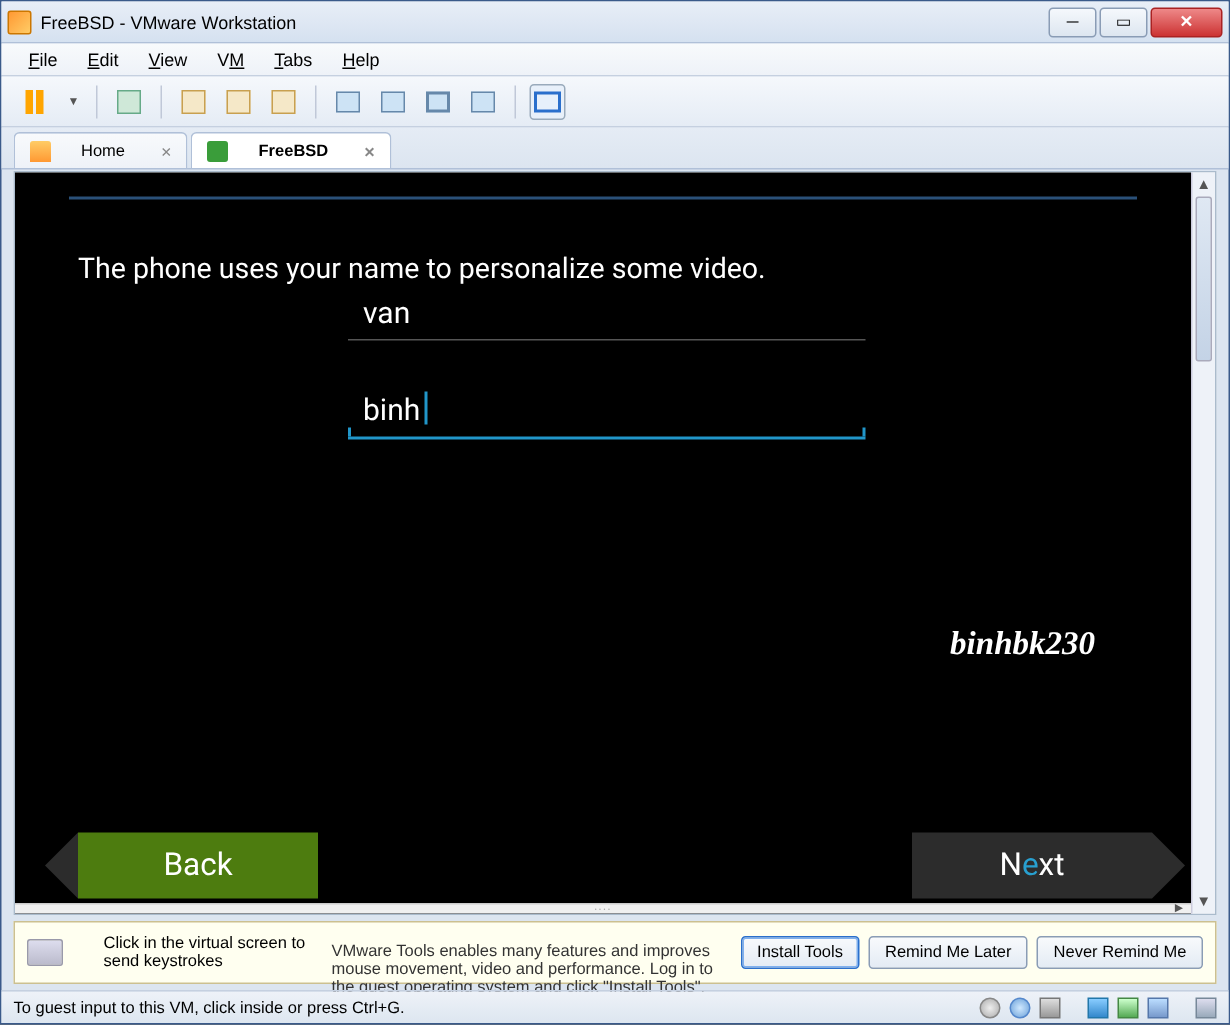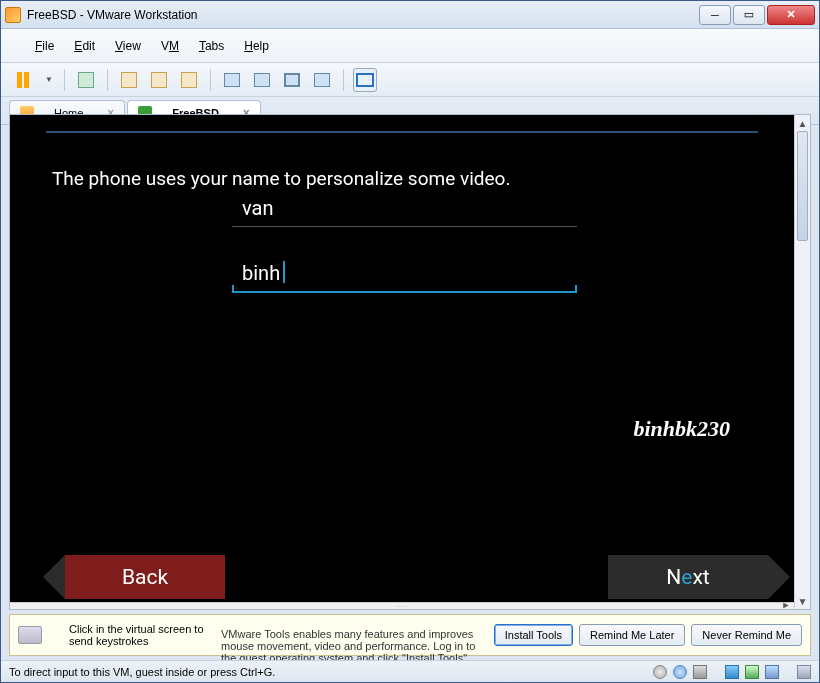--- a/index.html
+++ b/index.html
@@ -8,21 +8,21 @@
 
 .window { position: absolute; top: 0; left: 0; width: 820px; height: 683px; background: #dce5f0; border: 1px solid #3a5a8a; }
 .titlebar { height: 28px; background: linear-gradient(#e8eef7, #d5e1f0); display: flex; align-items: center; padding: 0 4px; border-bottom: 1px solid #b0c0d8; }
 .titlebar-icon { width: 16px; height: 16px; background: linear-gradient(135deg, #ff9933, #ffcc66); border: 1px solid #cc7700; border-radius: 2px; margin-right: 6px; }
 .titlebar-text { flex: 1; font-size: 12px; color: #000; }
 .win-controls { display: flex; gap: 2px; }
 .win-btn { width: 32px; height: 20px; border: 1px solid #8a9cb5; border-radius: 3px; background: linear-gradient(#f5f8fc, #dde6f0); display: flex; align-items: center; justify-content: center; font-size: 11px; }
 .win-btn.close { width: 48px; background: linear-gradient(#e88, #c33); border-color: #a22; color: #fff; font-weight: bold; }
 
 
-.menubar { height: 34px; background: linear-gradient(#f8fafc, #eef2f8); display: flex; align-items: center; padding: 0 26px; gap: 4px; border-bottom: 1px solid #c5d0e0; }
+.menubar { height: 22px; background: linear-gradient(#f8fafc, #eef2f8); display: flex; align-items: center; padding: 0 10px; gap: 4px; border-bottom: 1px solid #c5d0e0; }
 .menu-item { padding: 2px 8px; cursor: default; }
 .menu-item u { text-decoration: underline; }
 
 
 .toolbar { height: 34px; background: linear-gradient(#f5f8fc, #e5ecf5); display: flex; align-items: center; padding: 0 10px; gap: 6px; border-bottom: 1px solid #c5d0e0; }
 .tb-btn { width: 24px; height: 24px; display: flex; align-items: center; justify-content: center; border: 1px solid transparent; border-radius: 3px; }
 .tb-btn.active, .tb-btn:hover { border-color: #9ab; background: #e8f0fa; }
 .tb-sep { width: 1px; height: 22px; background: #c0c8d8; margin: 0 3px; }
 .pause-bars { display: flex; gap: 2px; }
 .pause-bars span { width: 5px; height: 16px; background: #ffa500; }
@@ -52,21 +52,21 @@
 .guest-text { position: absolute; top: 52px; left: 42px; color: #fff; font-size: 19px; }
 .guest-input { position: absolute; left: 222px; width: 345px; background: transparent; border: none; border-bottom: 1px solid #555; color: #fff; font-size: 20px; padding: 4px 10px 6px; outline: none; font-family: inherit; }
 .guest-input.first { top: 77px; }
 .guest-input.last { top: 142px; border-bottom: 2px solid #2196c9; }
 .last-wrap { position: absolute; top: 142px; left: 222px; width: 345px; height: 34px; }
 .last-wrap::before, .last-wrap::after { content: ""; position: absolute; bottom: 0; width: 2px; height: 6px; background: #2196c9; }
 .last-wrap::before { left: 0; } .last-wrap::after { right: 0; }
 .cursor { position: absolute; top: 146px; left: 273px; width: 2px; height: 22px; background: #2196c9; }
 .watermark { position: absolute; top: 301px; right: 64px; color: #fff; font-style: italic; font-weight: bold; font-family: "Times New Roman", serif; font-size: 22px; }
 .nav-btn { position: absolute; bottom: 10px; height: 44px; color: #fff; font-size: 21px; display: flex; align-items: center; justify-content: center; }
-.nav-btn.back { left: 55px; width: 160px; background: #7f1d1d; }
+.nav-btn.back { left: 42px; width: 160px; background: #4d7c0f; }
 .nav-btn.back::before { content: ""; position: absolute; left: -22px; border-top: 22px solid transparent; border-bottom: 22px solid transparent; border-right: 22px solid #2c2c2c; }
 .nav-btn.next { right: 26px; width: 160px; background: #2c2c2c; }
 .nav-btn.next::after { content: ""; position: absolute; right: -22px; border-top: 22px solid transparent; border-bottom: 22px solid transparent; border-left: 22px solid #2c2c2c; }
 .nav-btn.next .cur { color: #28a0d0; }
 .gripper { position: absolute; left: 0; right: 0; bottom: 0; height: 7px; background: #f0f0f0; border-top: 1px solid #ccc; text-align: center; color: #aaa; font-size: 8px; letter-spacing: 1px; }
 .gripper-h-arrow { position: absolute; bottom: 0; width: 16px; height: 8px; color:#555; font-size:9px; display:flex;align-items:center;justify-content:center; }
 
 
 .hintbar { position: absolute; left: 8px; right: 8px; bottom: 26px; height: 42px; background: #fffff0; border: 1px solid #ccc090; display: flex; align-items: center; padding: 0 8px; gap: 12px; font-size: 11px; }
 .hint-icon { width: 24px; height: 18px; background: linear-gradient(#dde, #bbc); border: 1px solid #99a; border-radius: 2px; }
@@ -204,21 +204,21 @@
     </div>
     <div class="hint-text2">VMware Tools enables many features and improves mouse movement, video and performance. Log in to the guest operating system and click "Install Tools".</div>
     <div class="hint-btns">
       <button class="hint-btn primary">Install Tools</button>
       <button class="hint-btn">Remind Me Later</button>
       <button class="hint-btn">Never Remind Me</button>
     </div>
   </div>
 
   <div class="statusbar">
-    <div>To direct input to this VM, guest inside or press Ctrl+G.</div>
+    <div>To guest input to this VM, click inside or press Ctrl+G.</div>
     <div class="status-icons">
       <span class="si-disk"></span>
       <span class="si-cd"></span>
       <span class="si-hd"></span>
       <span style="width:6px"></span>
       <span class="si-net"></span>
       <span class="si-snd"></span>
       <span class="si-print"></span>
       <span style="width:6px"></span>
       <span class="si-extra"></span>

